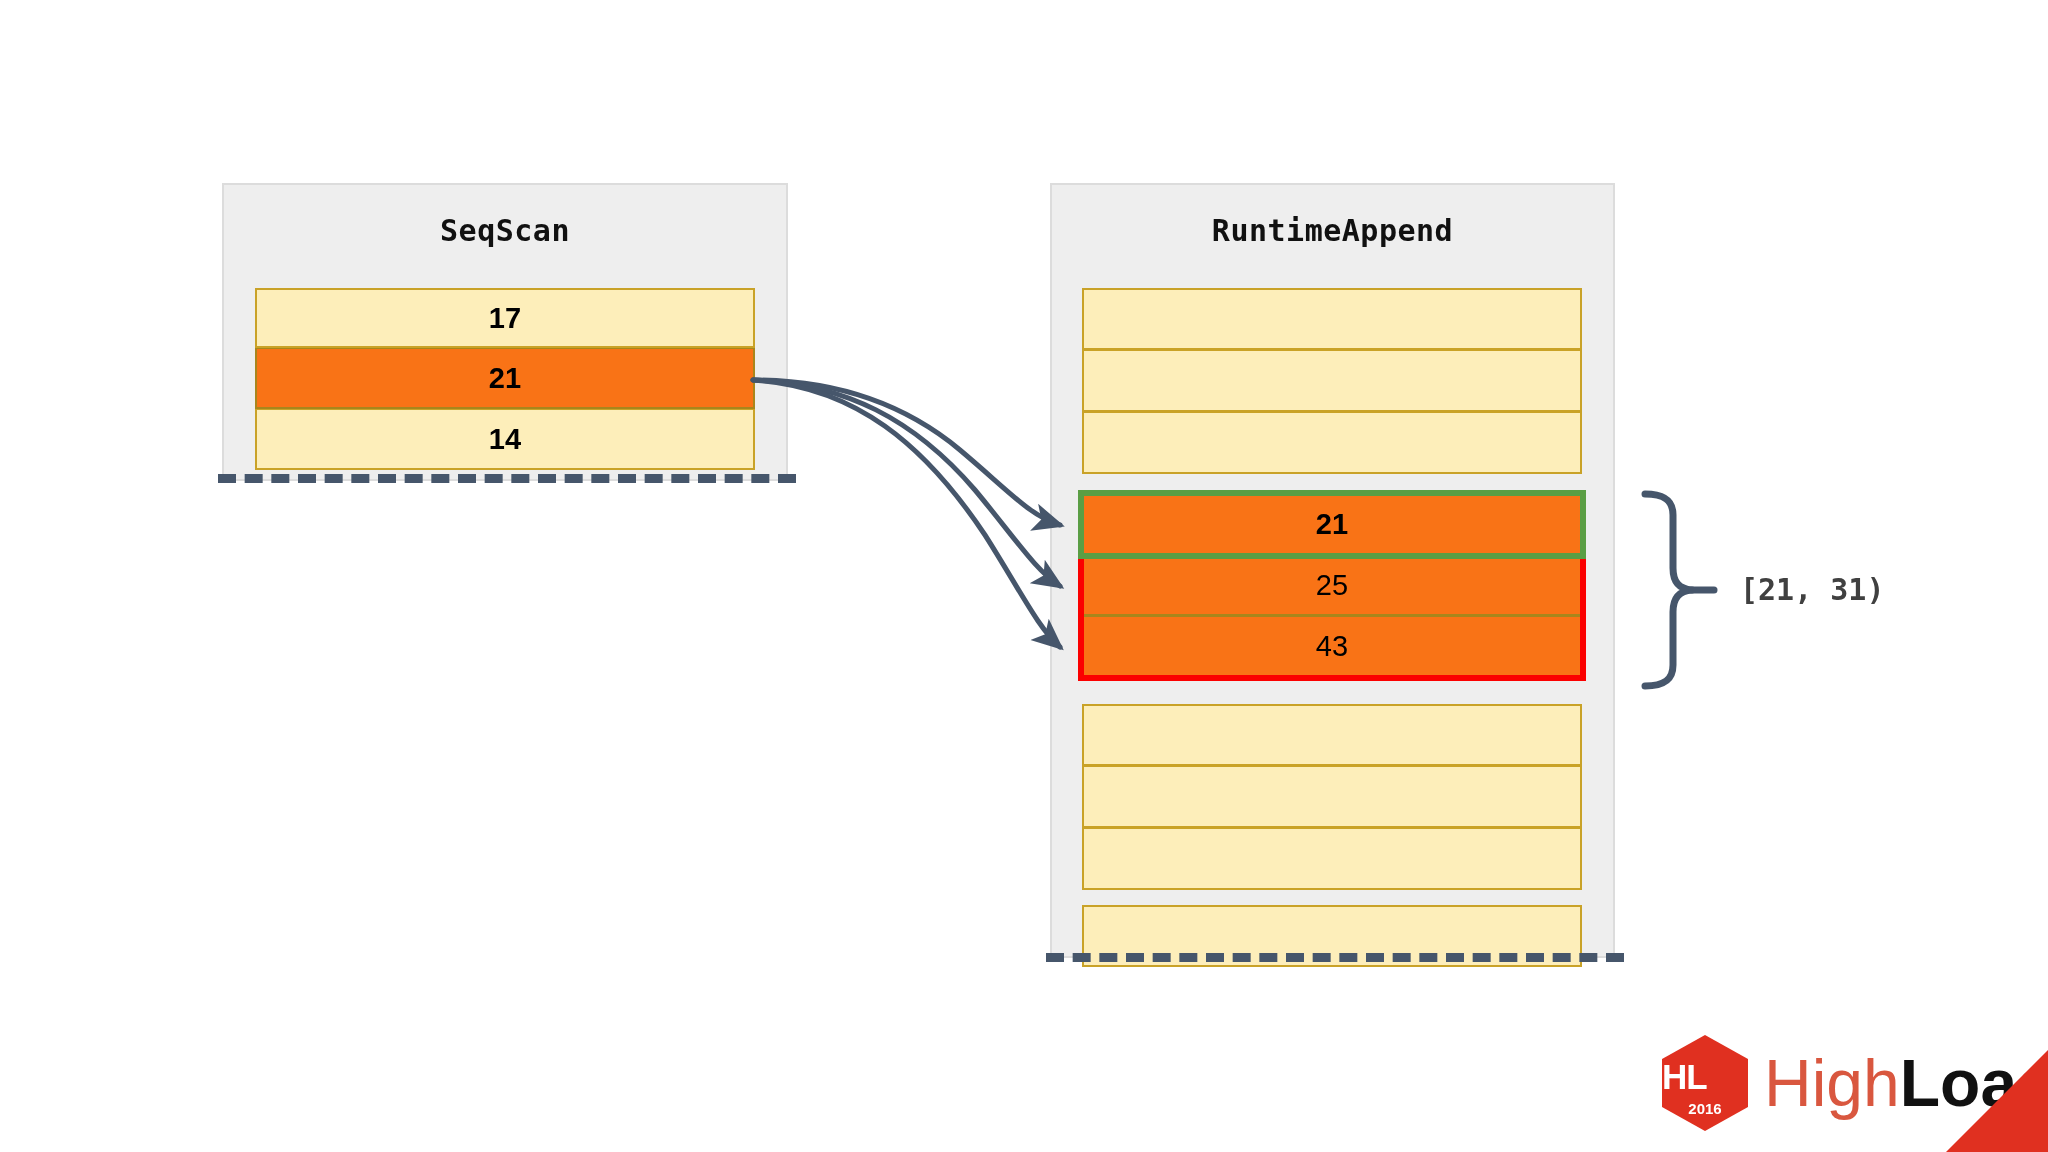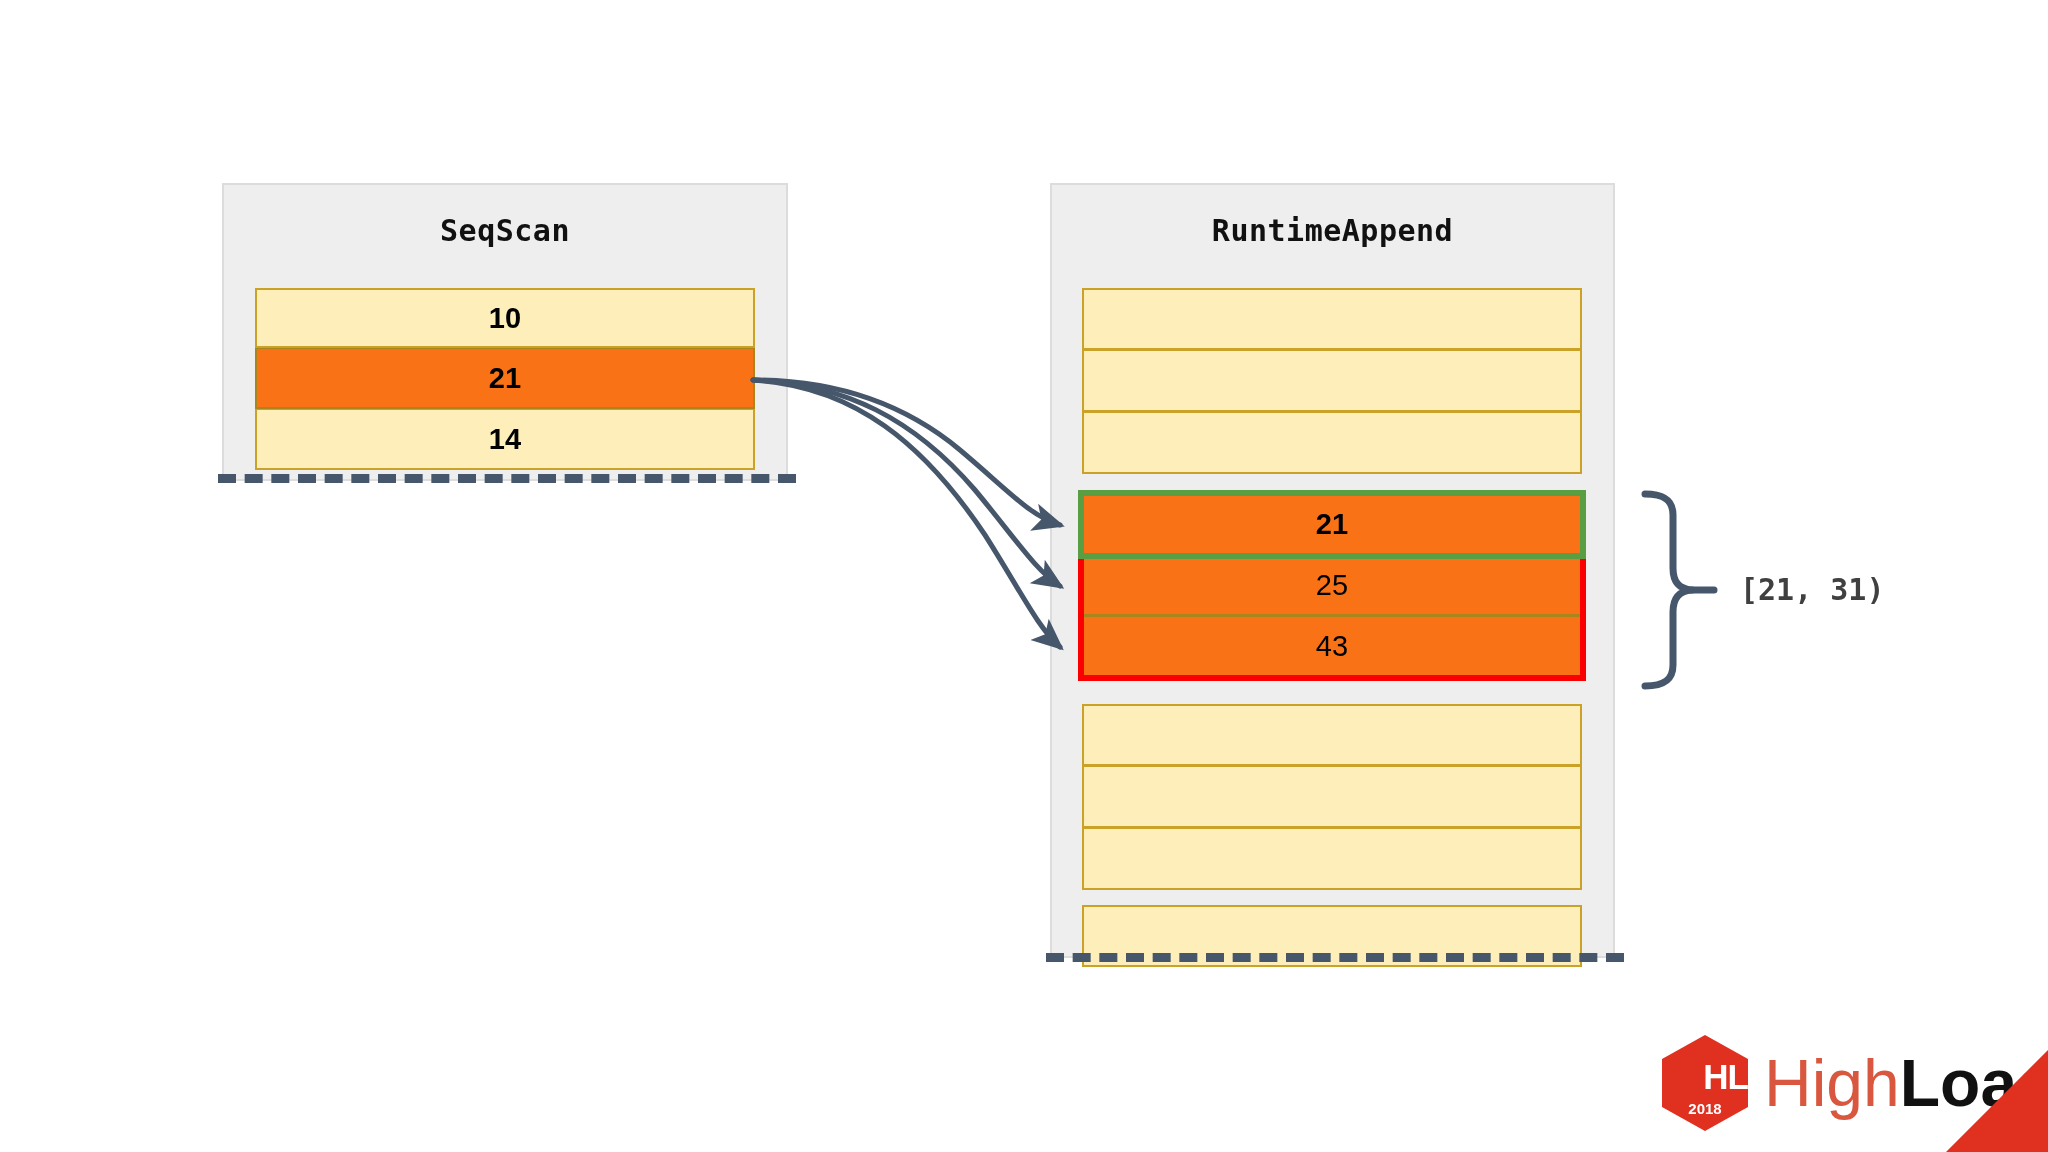--- a/index.html
+++ b/index.html
@@ -127,21 +127,21 @@
   .logo-hex .hexbody {
     position: absolute;
     inset: 0;
     background: #e03020;
     clip-path: polygon(50% 0%, 100% 25%, 100% 75%, 50% 100%, 0% 75%, 0% 25%);
   }
   .logo-hex .hl {
     position: absolute;
     left: 0; top: 22px;
     width: 100%;
-    text-align: right;
+    text-align: left;
     color: #ffffff;
     font-family: "Liberation Sans", sans-serif;
     font-weight: bold;
     font-size: 35px;
     letter-spacing: -1px;
   }
   .logo-hex .yr {
     position: absolute;
     left: 0; bottom: 14px;
     width: 100%;
@@ -183,21 +183,21 @@
 </head>
 <body>
 
 <div class="stage">
 
   <div class="node" style="left:222px; top:183px; width:566px; height:298px;">
     <div class="node-title" style="top:28px;">SeqScan</div>
   </div>
 
   <div class="rowgroup" style="left:255px; top:288px; width:500px;">
-    <div class="row bold" style="top:0px; height:60px;">10</div>
+    <div class="row bold" style="top:0px; height:60px;">17</div>
     <div class="row hl bold" style="top:60px; height:61px;">21</div>
     <div class="row bold" style="top:121px; height:61px;">14</div>
   </div>
 
   <div class="cutline" style="left:218px; top:474px; width:578px;"></div>
 
   <div class="node" style="left:1050px; top:183px; width:565px; height:775px;">
     <div class="node-title" style="top:28px;">RuntimeAppend</div>
   </div>
 
@@ -252,21 +252,21 @@
       <path d="M1692,590 L1714,590"></path>
     </g>
   </svg>
 
   <div class="range-label" style="left:1740px; top:572px;">[21, 31)</div>
 
   <div class="logo" style="left:1662px; top:1035px;">
     <div class="logo-hex">
       <div class="hexbody"></div>
       <div class="hl">HL</div>
-      <div class="yr">2018</div>
+      <div class="yr">2016</div>
     </div>
     <div class="logo-word">
       <span class="logo-high">High</span>
       <span class="logo-load">Load</span>
 
     </div>
   </div>
 
   <div class="corner-tri"></div>
 

